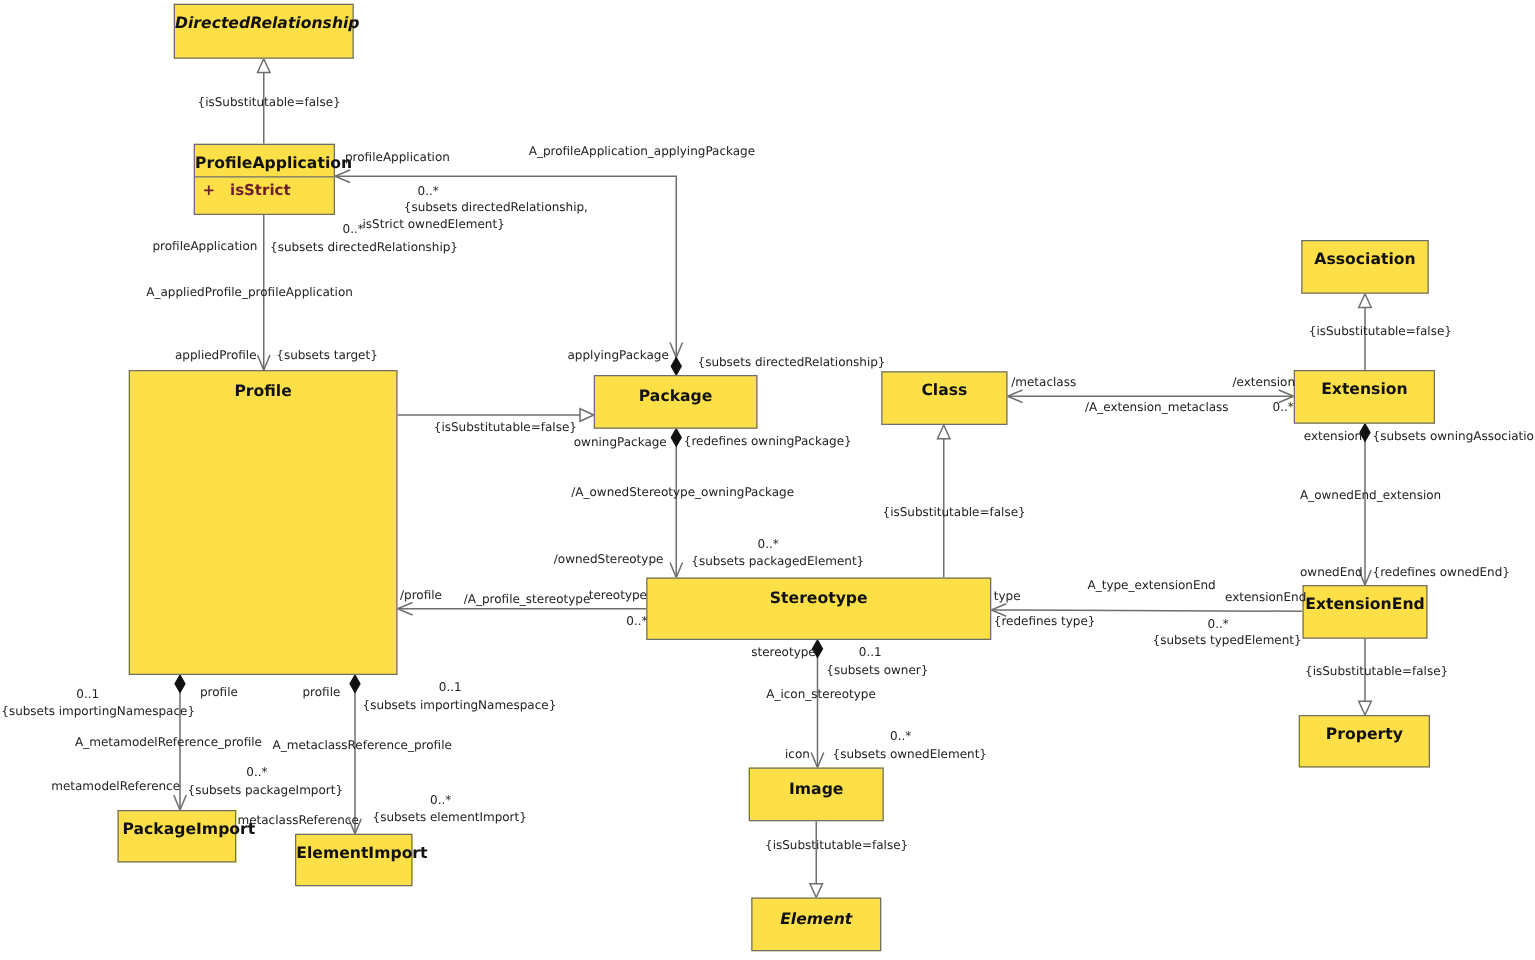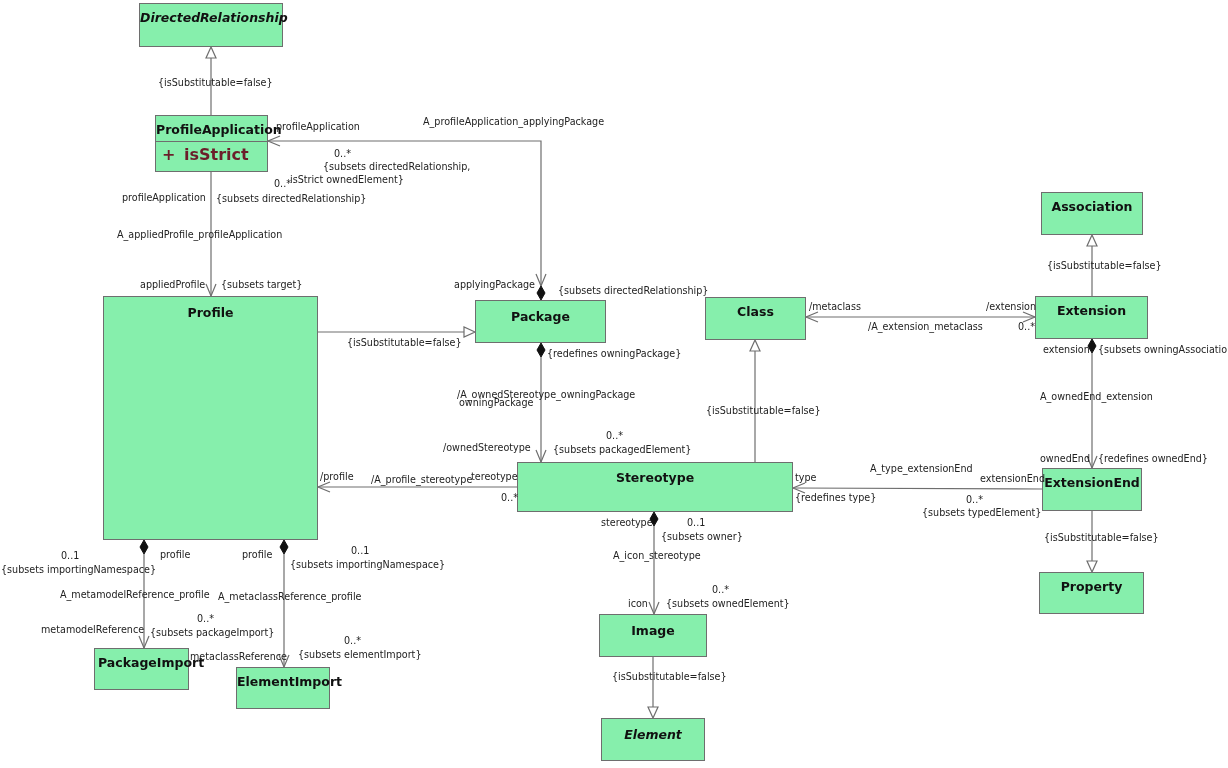--- a/index.html
+++ b/index.html
@@ -1,22 +1,22 @@
 <!DOCTYPE html>
 <html><head>
 <meta charset="utf-8">
 <style>
   html, body { margin:0; padding:0; background:#ffffff; }
   body { width:1228px; height:768px; position:relative; overflow:hidden;
          font-family:"DejaVu Sans", "Liberation Sans", sans-serif; color:#1a1a1a; }
   #diagram { position:absolute; left:0; top:0; }
-  .cls { position:absolute; background:#86efac; border:1.3px solid #6e6e6e; box-sizing:border-box; }
+  .cls { position:absolute; background:#fde047; border:1.3px solid #6e6e6e; box-sizing:border-box; }
   .cls .name { display:block; text-align:center; font-weight:bold; font-size:12.5px; margin-top:6px; color:#111; }
   .cls.abstract .name { font-style:italic; }
-  .cls .compartment { border-top:1.3px solid #6e6e6e; padding:3px 6px; font-size:16px; font-weight:bold; color:#6b1e2a; }
+  .cls .compartment { border-top:1.3px solid #6e6e6e; padding:3px 6px; font-size:12px; font-weight:bold; color:#6b1e2a; }
   .cls .compartment .vis { display:inline-block; width:22px; }
   .lbl { position:absolute; font-size:9.6px; white-space:nowrap; color:#222; line-height:11px; }
   svg line, svg polyline { stroke:#6e6e6e; stroke-width:1.2; fill:none; }
 </style>
 </head>
 <body>
 
 <svg id="diagram" width="1228" height="768" viewBox="0 0 1228 768">
 
   <line x1="211" y1="115" x2="211" y2="58"></line>
@@ -147,21 +147,21 @@
 <span class="lbl" style="left:122px;top:192px;">profileApplication</span>
 <span class="lbl" style="left:216px;top:193px;">{subsets directedRelationship}</span>
 <span class="lbl" style="left:117px;top:229px;">A_appliedProfile_profileApplication</span>
 <span class="lbl" style="left:140px;top:279px;">appliedProfile</span>
 <span class="lbl" style="left:221px;top:279px;">{subsets target}</span>
 
 <span class="lbl" style="left:454px;top:279px;">applyingPackage</span>
 <span class="lbl" style="left:558px;top:285px;">{subsets directedRelationship}</span>
 
 <span class="lbl" style="left:347px;top:337px;">{isSubstitutable=false}</span>
-<span class="lbl" style="left:459px;top:349px;margin-top:48px;">owningPackage</span>
+<span class="lbl" style="left:459px;top:349px;">owningPackage</span>
 <span class="lbl" style="left:547px;top:348px;">{redefines owningPackage}</span>
 <span class="lbl" style="left:457px;top:389px;">/A_ownedStereotype_owningPackage</span>
 <span class="lbl" style="left:606px;top:430px;">0..*</span>
 <span class="lbl" style="left:443px;top:442px;">/ownedStereotype</span>
 <span class="lbl" style="left:553px;top:444px;">{subsets packagedElement}</span>
 
 <span class="lbl" style="left:320px;top:471px;">/profile</span>
 <span class="lbl" style="left:371px;top:474px;">/A_profile_stereotype</span>
 <span class="lbl" style="left:471px;top:471px;">tereotype</span>
 <span class="lbl" style="left:501px;top:492px;">0..*</span>

